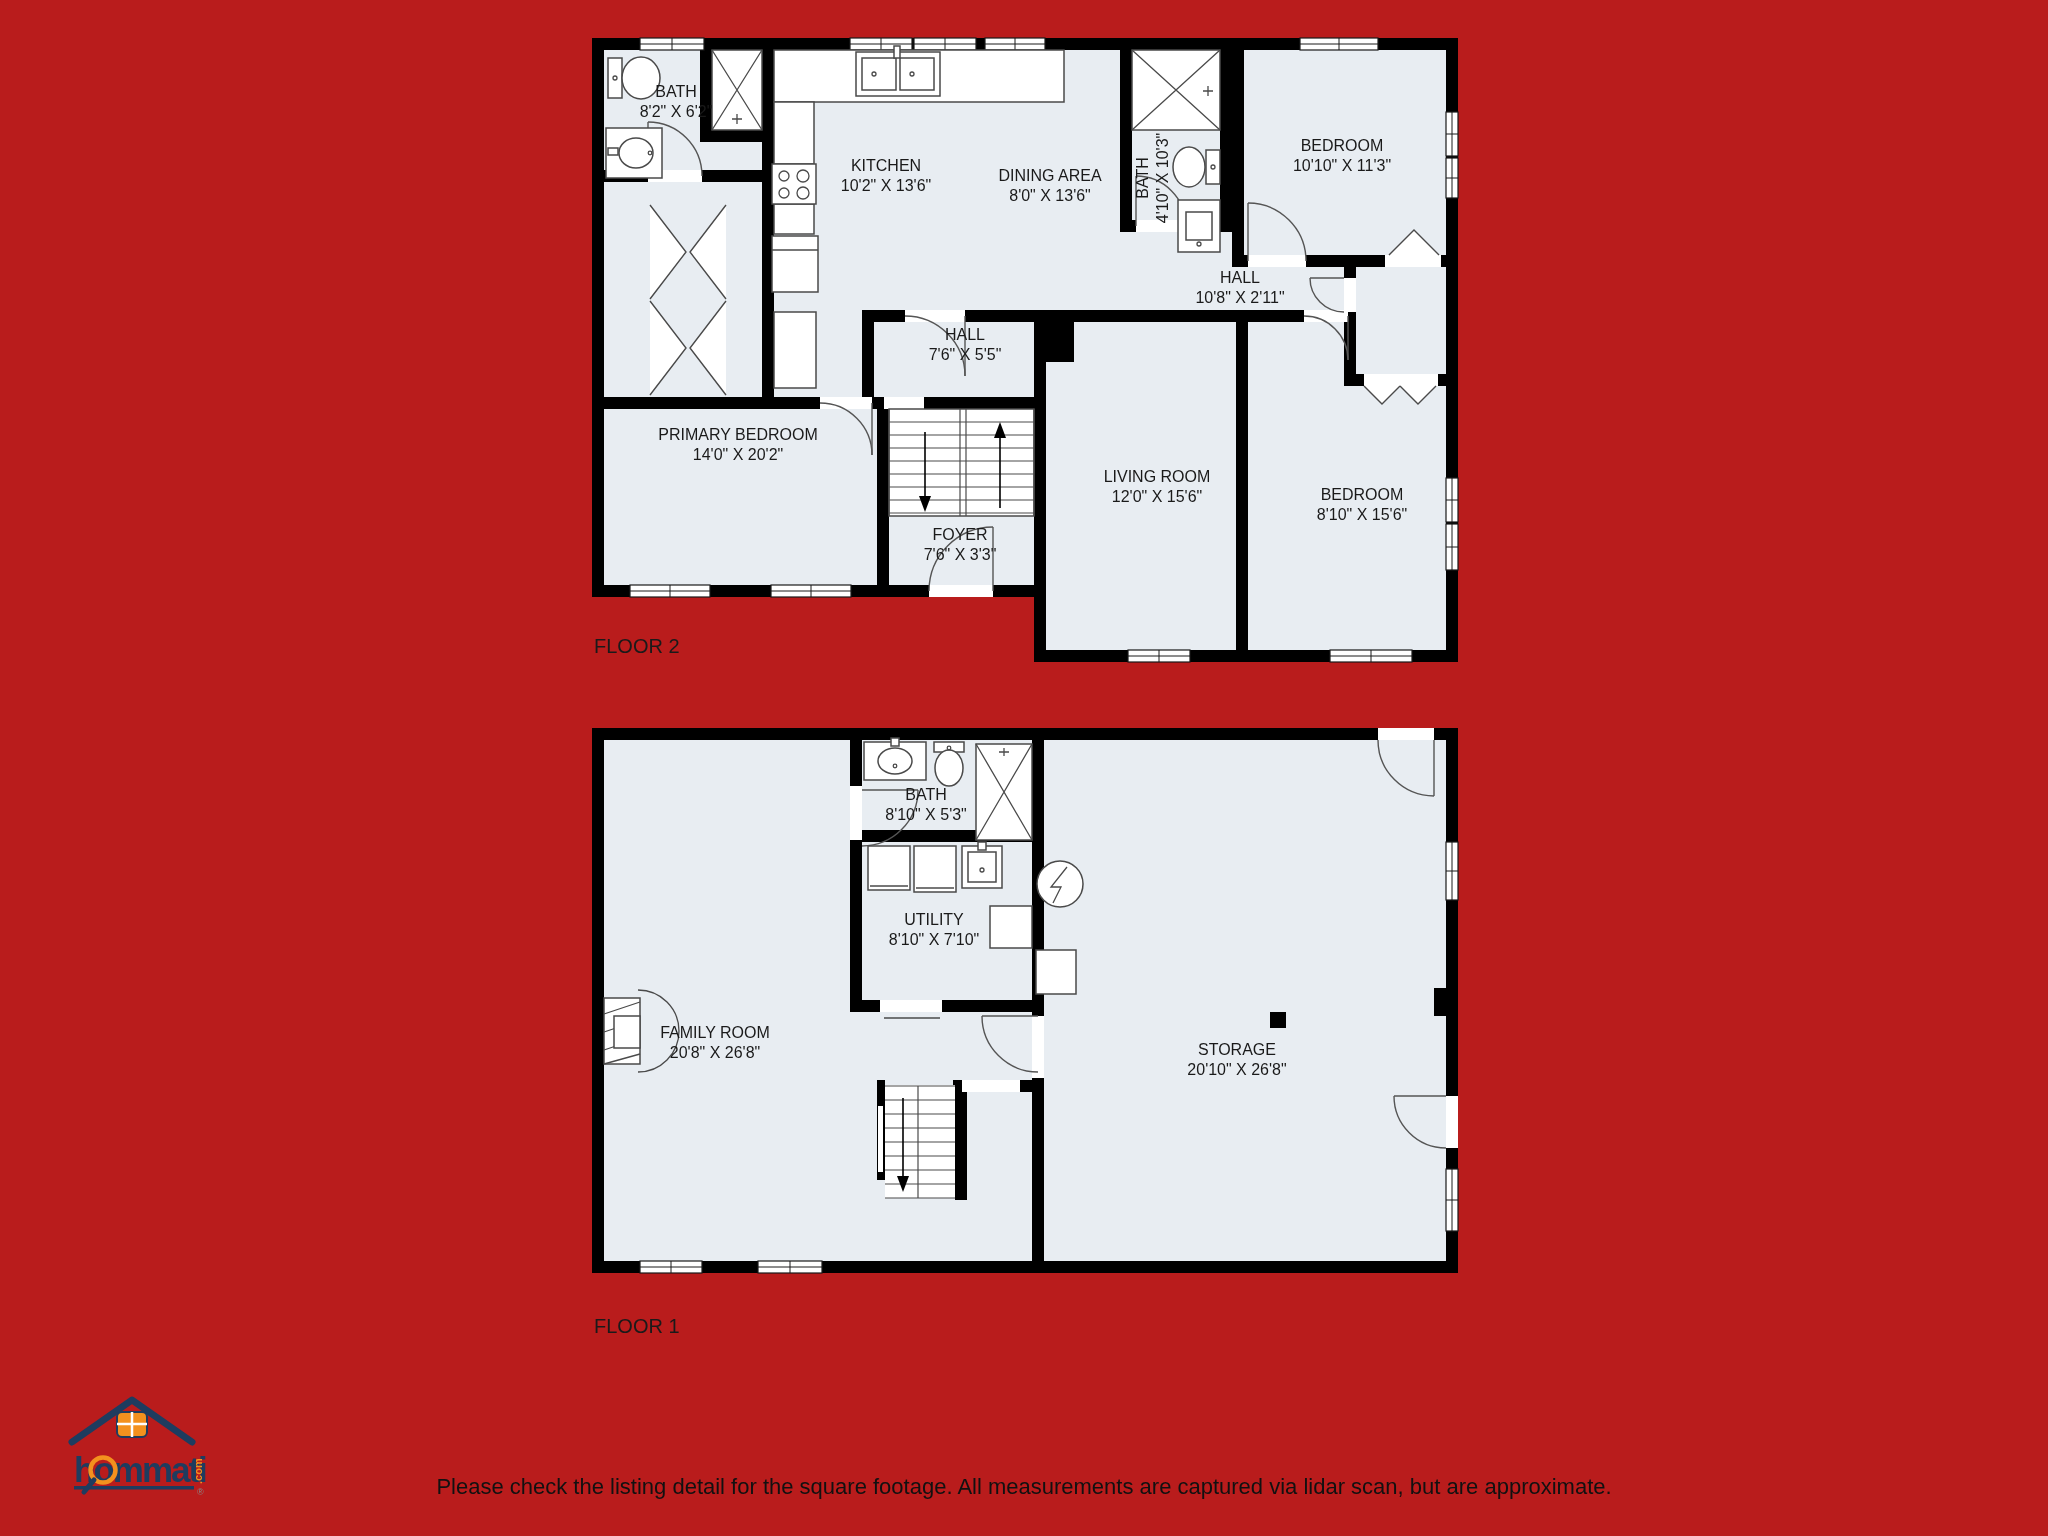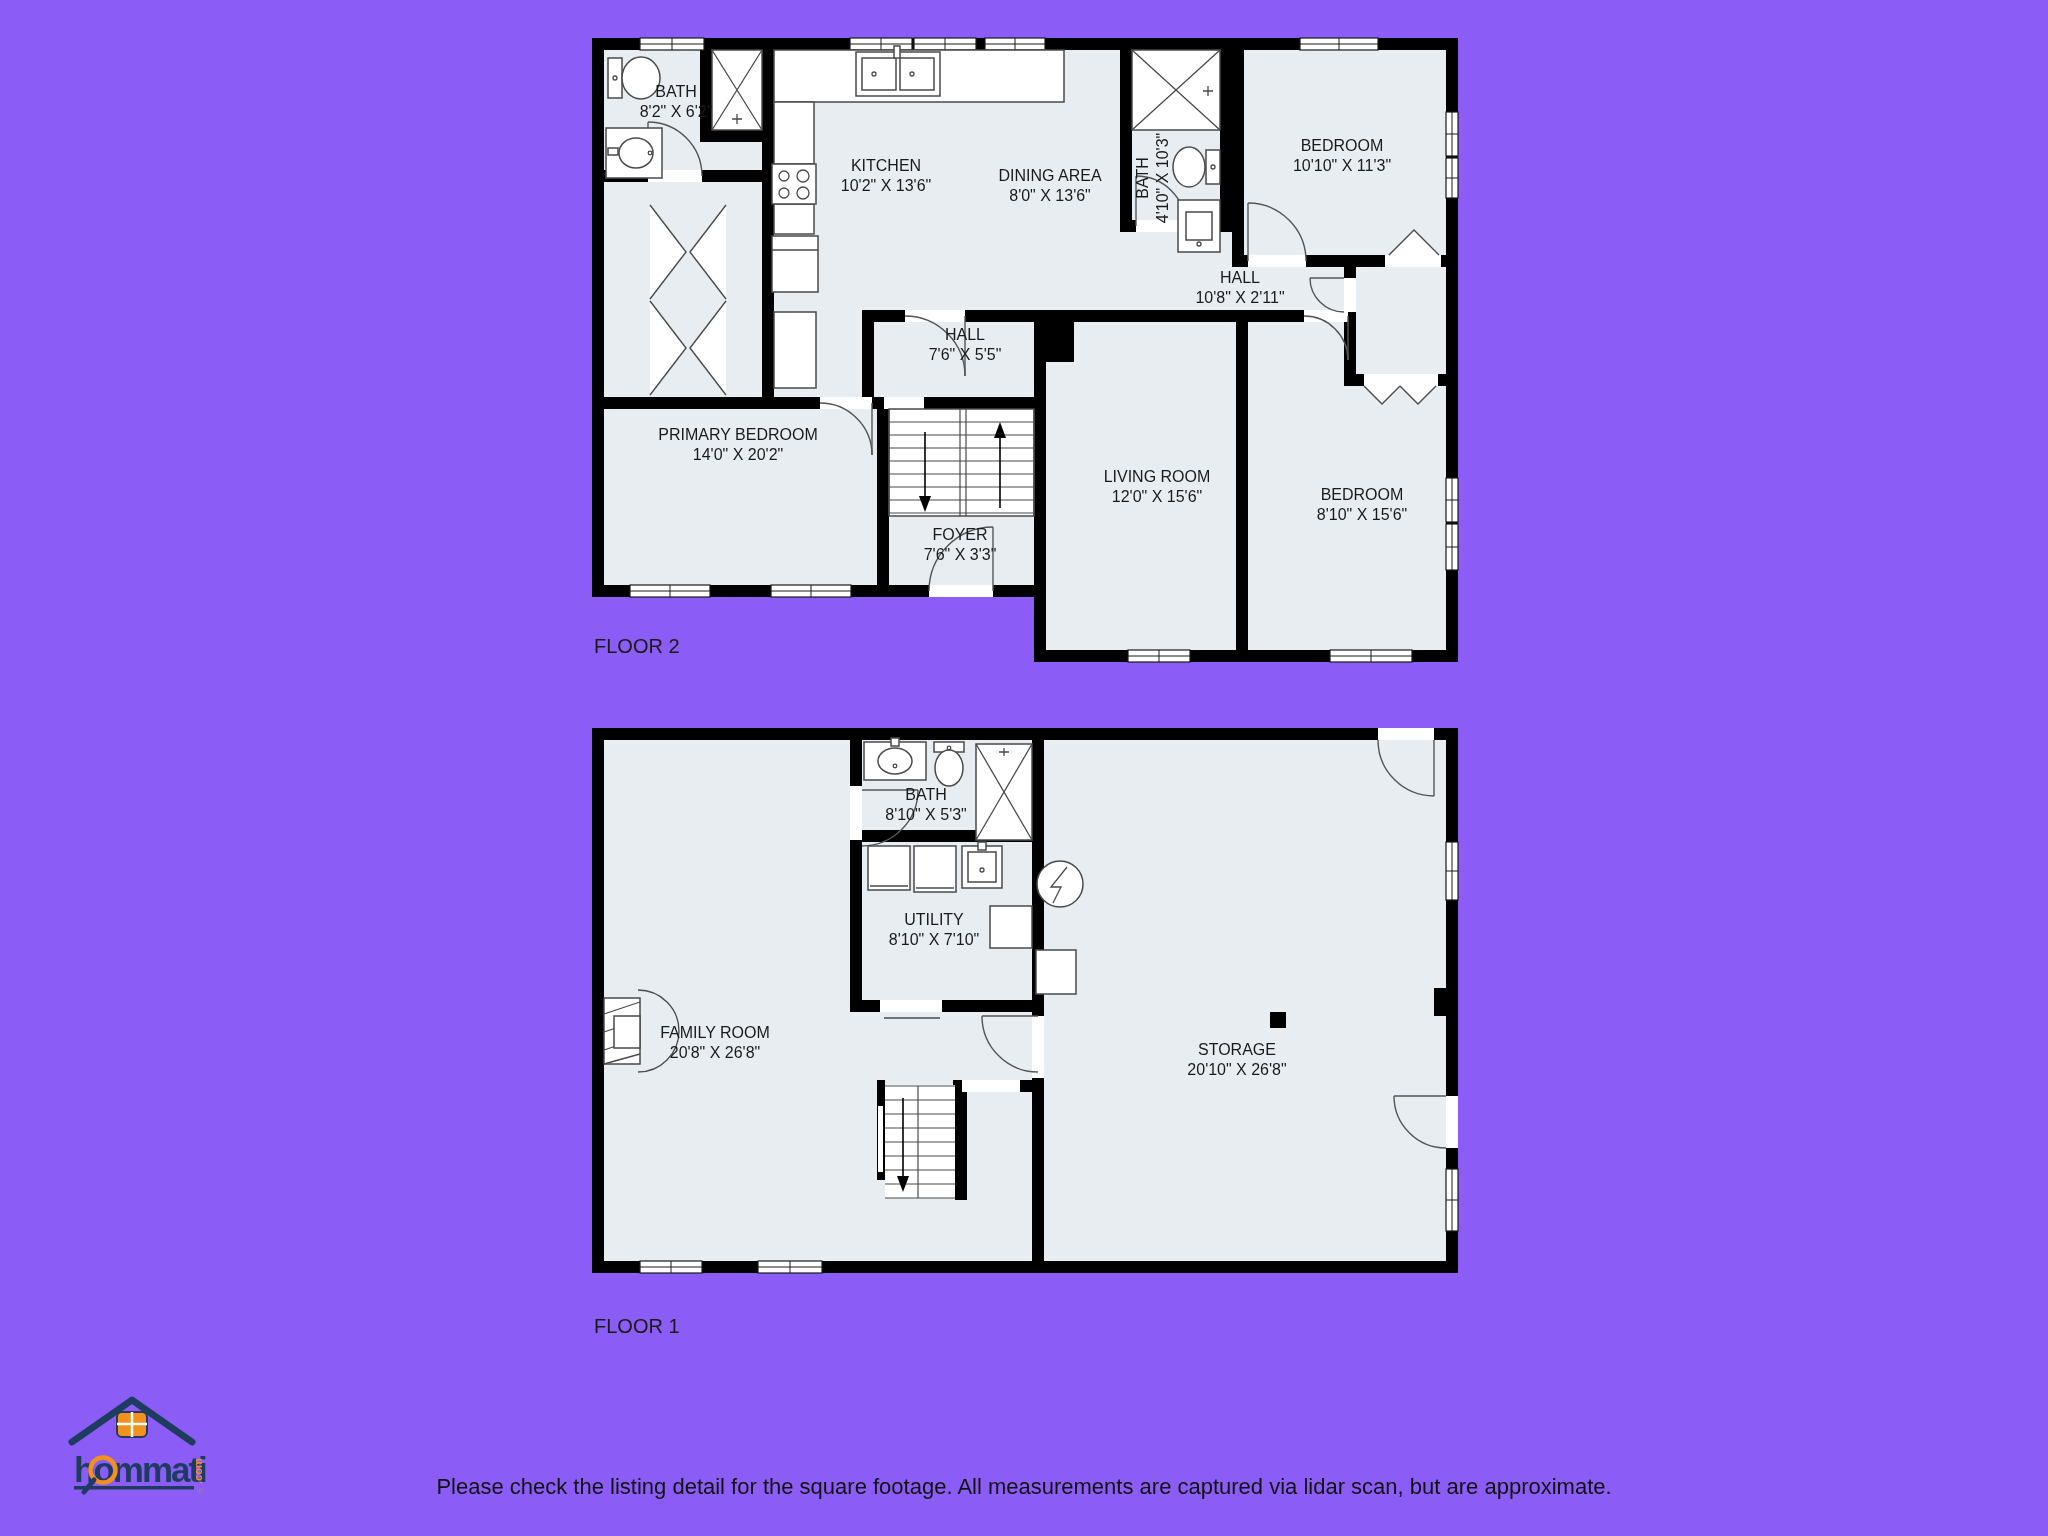--- a/index.html
+++ b/index.html
@@ -1,16 +1,16 @@
 <!DOCTYPE html>
 <html><head>
 <meta charset="utf-8">
 <style>
   html,body{margin:0;padding:0;background:#fff;}
-  #stage{position:relative;width:2048px;height:1536px;background:#8b5cf6;overflow:hidden;font-family:"Liberation Sans",sans-serif;}
+  #stage{position:relative;width:2048px;height:1536px;background:#b91c1c;overflow:hidden;font-family:"Liberation Sans",sans-serif;}
   svg{position:absolute;left:0;top:0;}
   .wall{fill:#000;shape-rendering:crispEdges;}
   .open{fill:#fff;shape-rendering:crispEdges;}
   .room{fill:#e8edf2;}
   .fx{fill:#fff;stroke:#4a4a4a;stroke-width:1.5;}
   .fxl{stroke:#4a4a4a;stroke-width:1.3;fill:none;}
   .arc{stroke:#555;stroke-width:1.4;fill:none;}
   .win{fill:#fff;stroke:#1a1a1a;stroke-width:1.2;}
   .winl{stroke:#1a1a1a;stroke-width:1;fill:none;}
   .tread{stroke:#4a4a4a;stroke-width:1.2;fill:none;}

